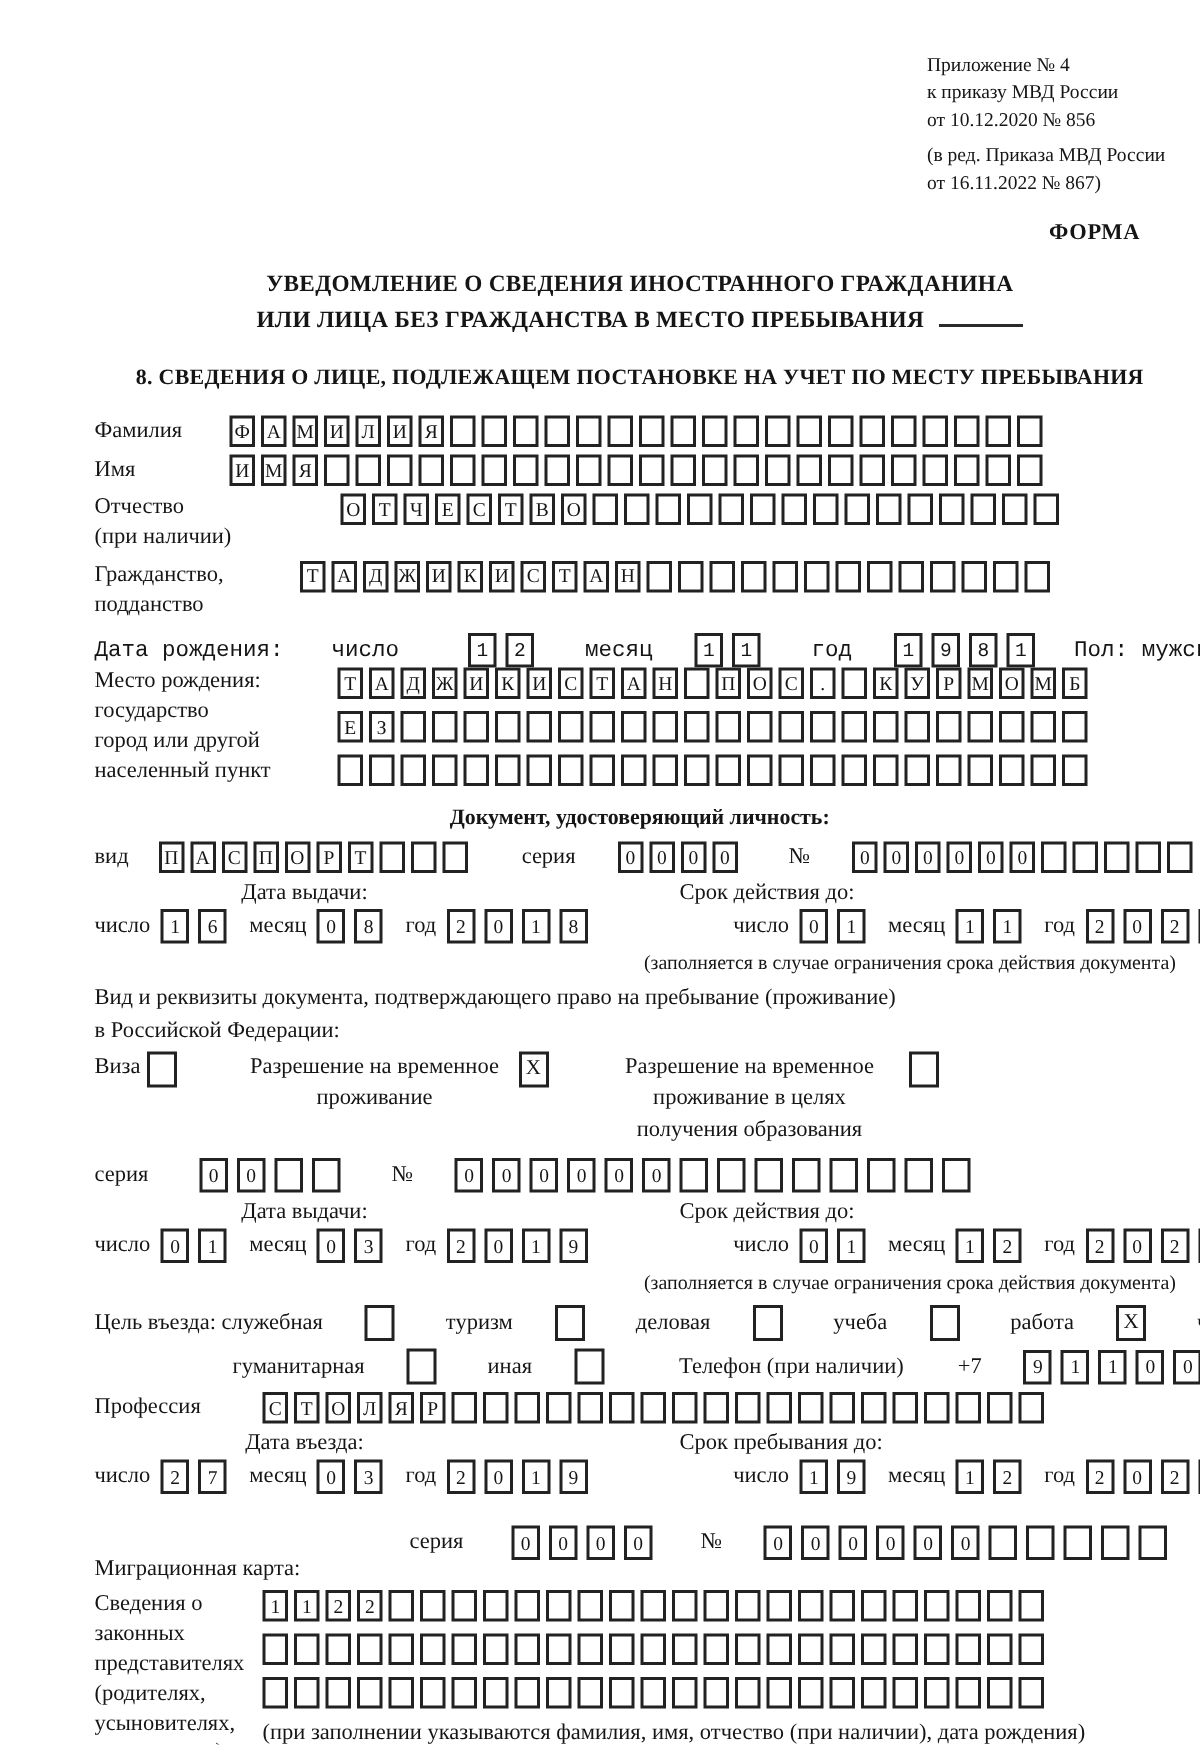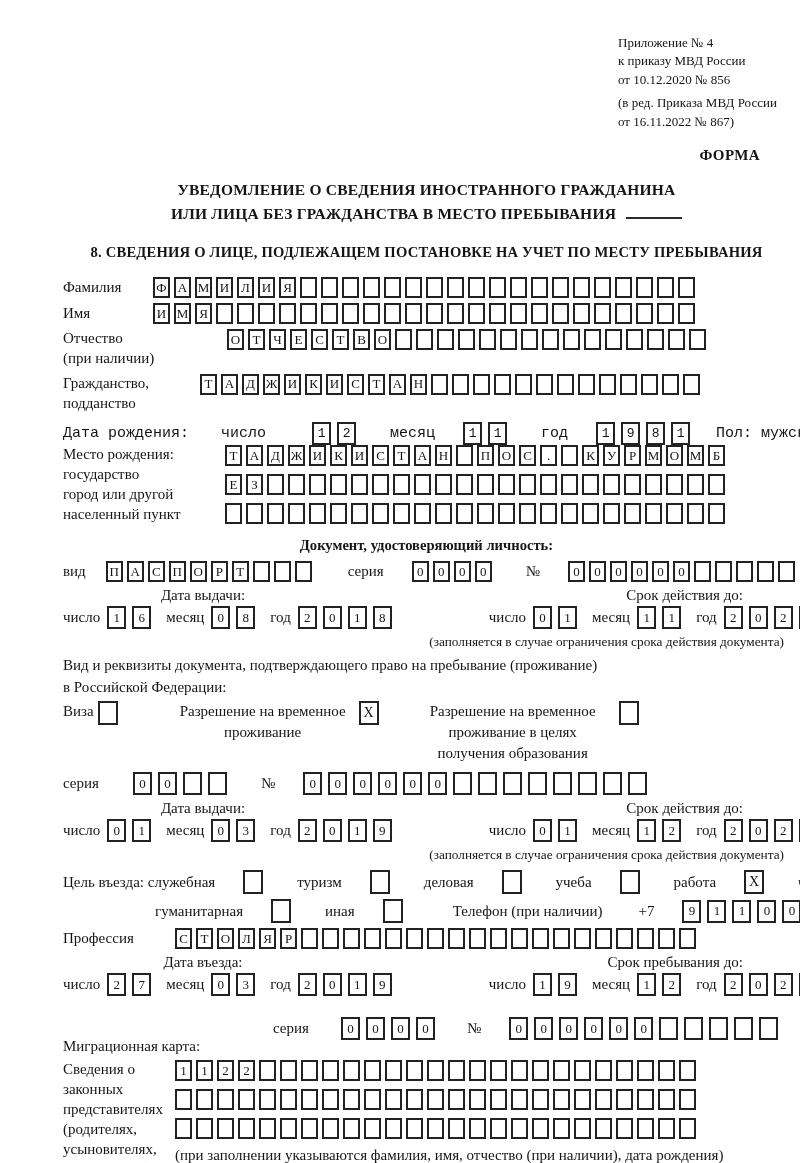--- a/index.html
+++ b/index.html
@@ -47,21 +47,21 @@
   .lw-reps    { width: 92px; }
   .lw-mig     { width: 190px; margin-top: 36px; }
 
   .cellstack .cells { margin-bottom: 8px; }
 
   .doc-header { text-align: center; font-weight: bold; font-size: 14.6px;
                 margin: 4px 0 7px 0; }
 
   .dates-head { display: flex; font-size: 15px; margin-bottom: 2px; }
   .dates-head .dh1 { width: 280px; text-align: center; }
-  .dates-head .dh2 { margin-left: 110px; width: 290px; text-align: right; }
+  .dates-head .dh2 { margin-left: 110px; width: 290px; text-align: left; }
   .dategroup { display: flex; align-items: center; }
   .dategroup .lbl { margin-right: 7px; }
   .dategroup .cells { margin-right: 9px; }
   .dg2 { margin-left: 62px; }
   .fine-note { font-size: 13.3px; text-align: right; padding-right: 6px;
                margin: 1px 0 7px 0; }
 
   .permit-text { font-size: 15px; margin-bottom: 5px; }
   .permit-row { margin: 4px 0 8px 0; }
   .permit-row .opt { display: flex; align-items: flex-start; }
@@ -432,21 +432,21 @@
   <div class="fine-note">(заполняется в случае ограничения срока действия документа)</div>
 
   <div class="permit-text">Вид и реквизиты документа, подтверждающего право на пребывание (проживание)</div>
   <div class="permit-text">в Российской Федерации:</div>
 
   <div class="row top permit-row">
     <span class="opt">
       <span class="optlbl">Виза</span>
       <span class="checkbox" style="margin-left:4px;"></span>
     </span>
-    <span class="opt" style="margin-left:39px;justify-content:flex-end;">
+    <span class="opt" style="margin-left:26px;justify-content:flex-end;">
       <span class="optlbl w170">Разрешение на временное проживание</span>
       <span class="checkbox">X</span>
     </span>
     <span class="opt" style="margin-left:18px;">
       <span class="optlbl w190">Разрешение на временное проживание в целях получения образования</span>
       <span class="checkbox"></span>
     </span>
   </div>
 
   <div class="row">

